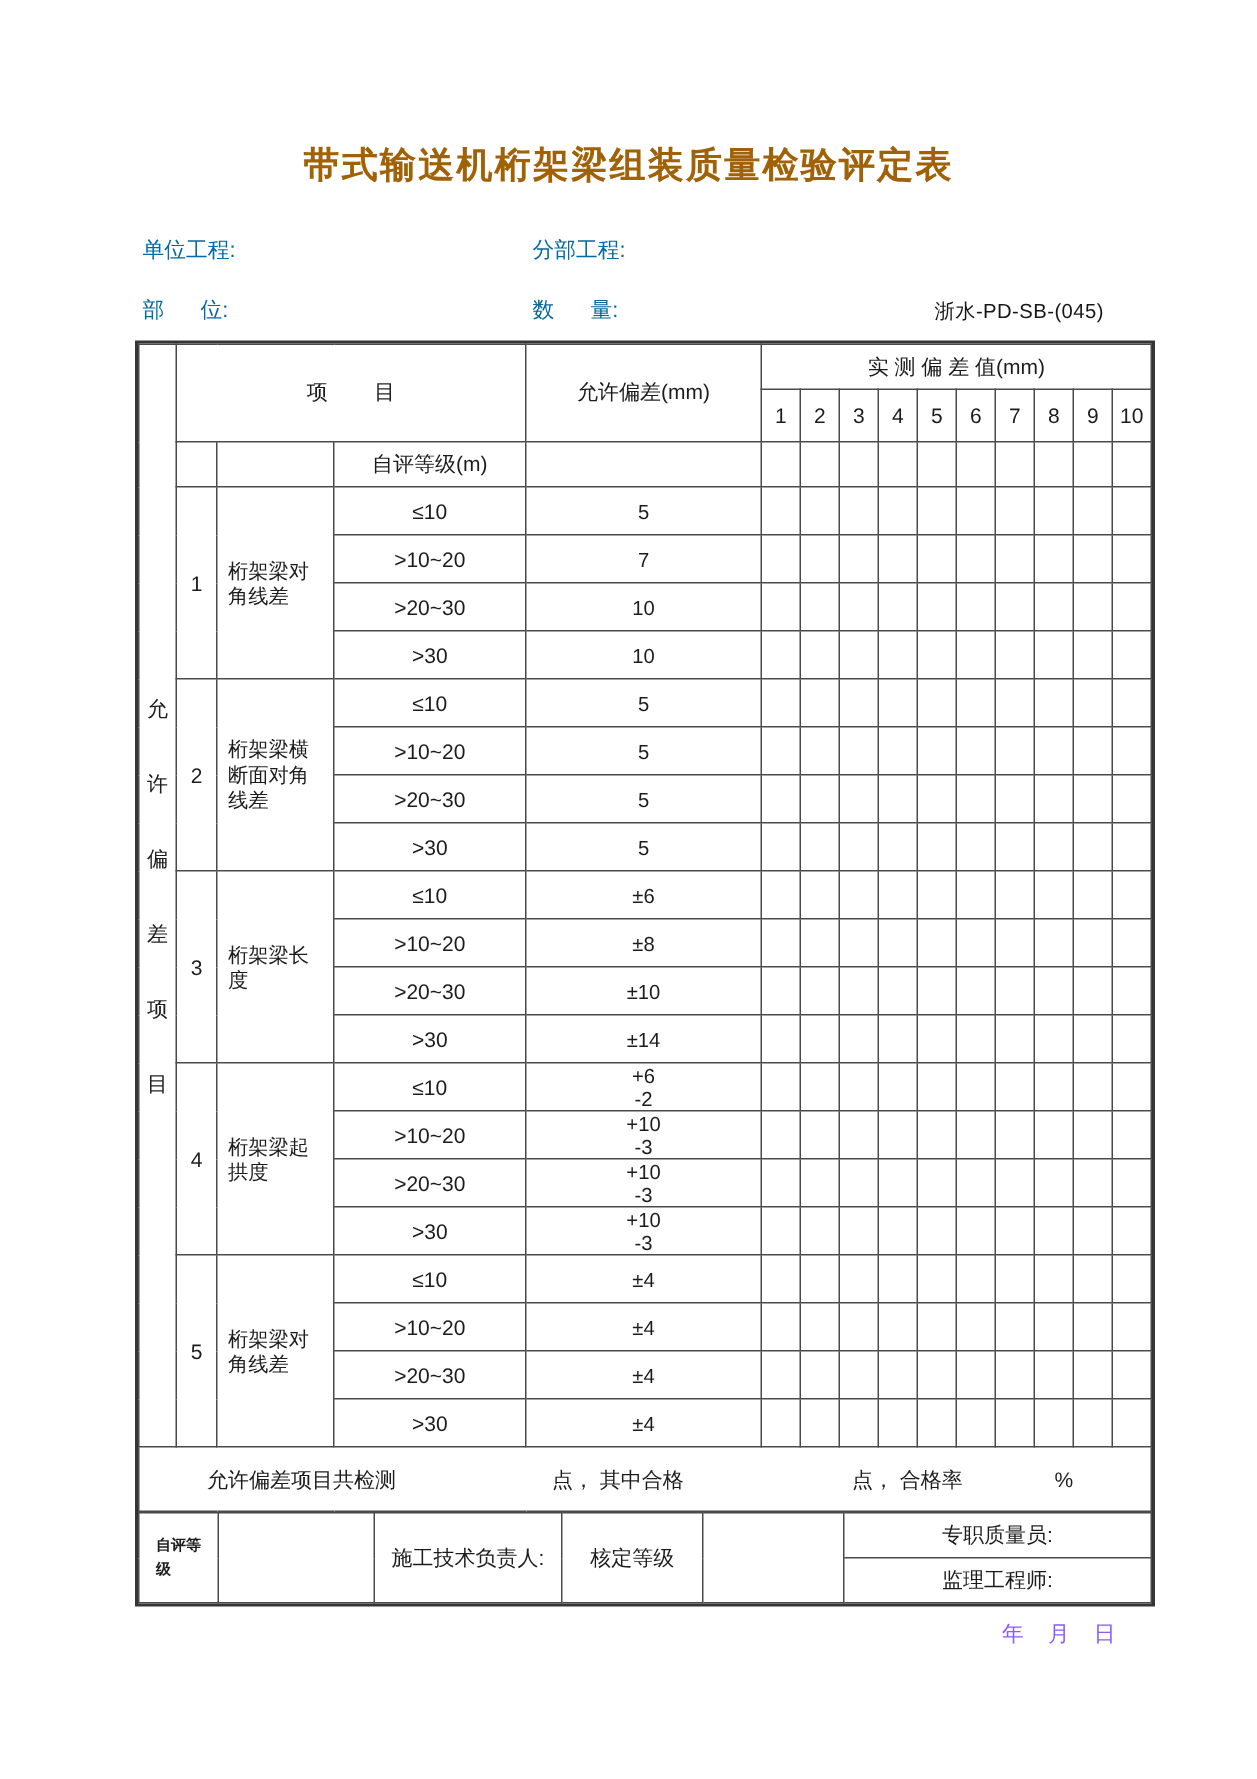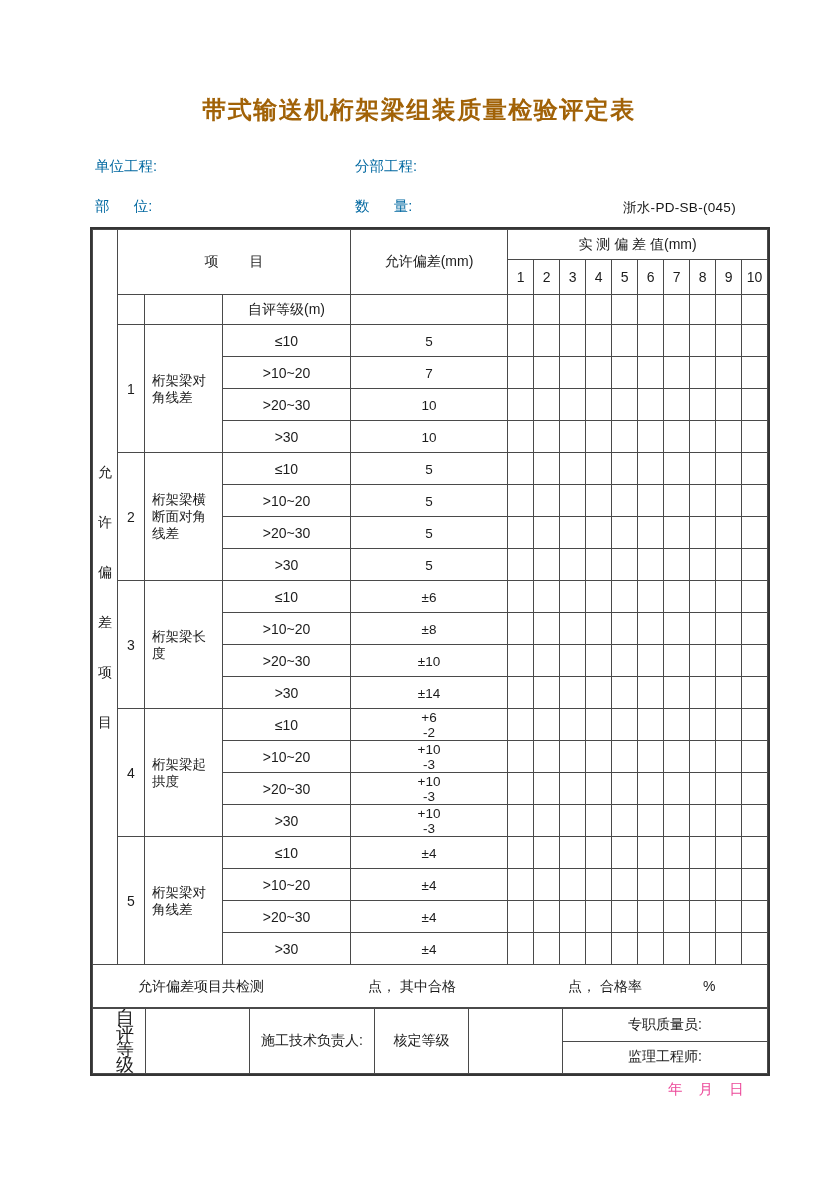--- a/index.html
+++ b/index.html
@@ -26,24 +26,24 @@
   .name{vertical-align:middle;margin-top:37px;}
   .namebox{width:62px;margin-left:7px;text-align:left;word-break:break-all;line-height:17px;font-size:13.5px;}
   .num{font-size:13px;}
   .val{display:inline-block;text-align:center;}
   .vl{display:block;line-height:15px;font-size:13.5px;}
   .sumcell{position:relative;}
   .sumwrap{position:relative;height:42px;}
   .sumwrap span{position:absolute;top:13px;font-size:14px;white-space:pre;}
   .s1{left:45px;} .s2{left:275px;} .s3{left:475px;} .s4{left:610px;}
   .foot td{font-size:13.5px;}
-  .sgbox{width:30px;margin:0 auto;word-break:break-all;line-height:16px;font-size:18px;text-align:right;}
+  .sgbox{width:30px;margin:0 auto;word-break:break-all;line-height:16px;font-size:10px;text-align:left;font-weight:bold;}
   .techlead{vertical-align:top;text-align:left;padding:6px 0 0 9px;}
   .sign{text-align:left;padding-left:14px;}
-  .dateline{left:668px;top:1080px;font-size:14.5px;white-space:pre;color:#ec4899;}
+  .dateline{left:668px;top:1080px;font-size:14.5px;white-space:pre;color:#8b5cf6;}
 </style>
 </head>
 <body>
 
 <div class="abs title">带式输送机桁架梁组装质量检验评定表</div>
 
 <div class="abs lbl" style="left:95px;top:157px;">单位工程:</div>
 <div class="abs lbl" style="left:355px;top:157px;">分部工程:</div>
 <div class="abs lbl" style="left:95px;top:197px;">部      位:</div>
 <div class="abs lbl" style="left:355px;top:197px;">数      量:</div>

